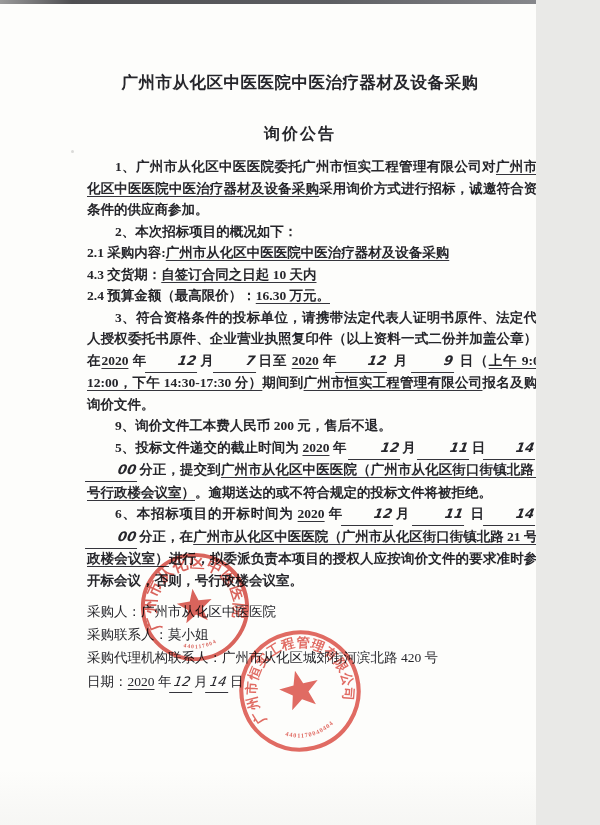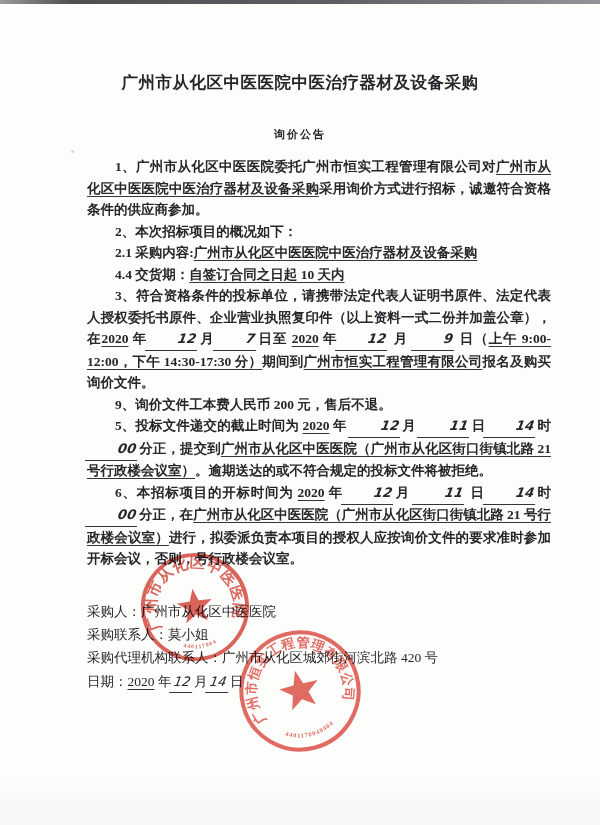--- a/index.html
+++ b/index.html
@@ -1,29 +1,29 @@
 <!DOCTYPE html>
 <html><head>
 <meta charset="utf-8">
 <style>
   html,body{margin:0;padding:0;background:#e9e9e7;}
-  .page{position:relative;width:600px;height:825px;background:#fdfdfb;overflow:hidden;
+  .page{position:relative;width:536px;height:825px;background:#fdfdfb;overflow:hidden;
         font-family:"Liberation Serif","DejaVu Serif",serif;color:#26262b;}
   .scan-top{position:absolute;top:0;left:0;width:600px;height:4px;
         background:linear-gradient(90deg,#9a9a9a 0%,#4f4f52 12%,#5d5e62 55%,#939498 100%);}
   .page::after{content:"";position:absolute;left:0;bottom:0;width:600px;height:55px;
         background:linear-gradient(180deg,rgba(120,120,115,0) 0%,rgba(120,120,112,0.05) 100%);pointer-events:none;}
   .speck{position:absolute;left:71px;top:150px;width:3px;height:3px;border-radius:50%;background:rgba(60,60,60,0.18);}
   .titles{position:absolute;top:72px;left:0;width:600px;text-align:center;}
   .doc-title{font-size:16.5px;line-height:22px;font-weight:bold;letter-spacing:0.5px;}
-  .doc-subtitle{font-size:11px;line-height:22px;font-weight:bold;margin-top:29px;letter-spacing:2px;}
+  .doc-subtitle{font-size:16px;line-height:22px;font-weight:bold;margin-top:29px;letter-spacing:2px;}
   .bodytext{position:absolute;top:156px;left:87px;width:464px;font-size:13.5px;line-height:21.5px;text-align:justify;font-weight:bold;}
   .para{margin:0;}
   .indent{text-indent:28px;}
-  .sub{margin-left:28px;}
+  .sub{}
   .u{text-decoration:underline;text-underline-offset:3px;text-decoration-thickness:1px;text-decoration-color:#35353c;}
   .hw{display:inline-block;font-style:italic;font-family:"DejaVu Sans","Liberation Sans",sans-serif;
       font-size:13px;padding:0 3px;border-bottom:1px solid #35353c;transform:skewX(-10deg);}
   .footer{position:absolute;top:601px;left:87px;width:464px;font-size:13.5px;line-height:21px;}
   .frow{margin:0 0 2.2px 0;}
   .seal{position:absolute;mix-blend-mode:multiply;opacity:0.84;}
   .seal-hospital{left:139px;top:551px;width:112px;height:112px;transform:rotate(-8deg);}
   .seal-agency{left:237px;top:628px;width:126px;height:126px;transform:rotate(-14deg);}
   .seal text{font-family:"Liberation Serif","DejaVu Serif",serif;font-weight:bold;}
 </style>
@@ -38,21 +38,22 @@
     <div class="doc-title">广州市从化区中医医院中医治疗器材及设备采购</div>
     <div class="doc-subtitle">询价公告</div>
   </div>
 
   <div class="bodytext">
     <p class="para indent"><span>1、广州市从化区中医医院委托广州市恒实工程管理有限公司对</span><span class="u">广州市从化区中医医院中医治疗器材及设备采购</span><span>采用询价方式进行招标，诚邀符合资格条件的供应商参加。</span></p>
 
     <p class="para indent"><span>2、本次招标项目的概况如下：</span></p>
 
     <p class="para sub"><span>2.1 采购内容:</span><span class="u">广州市从化区中医医院中医治疗器材及设备采购</span></p>
-    <p class="para sub"><span>4.4 交货期：</span><span class="u">自签订合同之日起 10 天内</span></p>
+    <p class="para sub"><span>4.3 交货期：</span><span class="u">自签订合同之日起 10 天内</span></p>
+    <p class="para sub"><span>2.4 预算金额（最高限价）：</span><span class="u">16.30 万元。</span></p>
 
     <p class="para indent"><span>3、符合资格条件的投标单位，请携带法定代表人证明书原件、法定代表人授权委托书原件、企业营业执照复印件（以上资料一式二份并加盖公章），在</span><span class="u">2020</span><span> 年</span><span class="hw">12</span><span>月</span><span class="hw">7</span><span>日至 </span><span class="u">2020</span><span> 年</span><span class="hw">12</span><span> 月 </span><span class="hw">9</span><span> 日（</span><span class="u">上午 9:00-12:00，下午 14:30-17:30 分）</span><span>期间到</span><span class="u">广州市恒实工程管理有限公司</span><span>报名及购买询价文件。</span></p>
 
     <p class="para indent"><span>9、询价文件工本费人民币 200 元，售后不退。</span></p>
 
     <p class="para indent"><span>5、投标文件递交的截止时间为 </span><span class="u">2020</span><span> 年 </span><span class="hw">12</span><span>月 </span><span class="hw">11</span><span>日</span><span class="hw">14</span><span>时</span><span class="hw">00</span><span>分正，提交到</span><span class="u">广州市从化区中医医院（广州市从化区街口街镇北路 21 号行政楼会议室）</span><span>。逾期送达的或不符合规定的投标文件将被拒绝。</span></p>
 
     <p class="para indent"><span>6、本招标项目的开标时间为 </span><span class="u">2020</span><span> 年</span><span class="hw">12</span><span>月 </span><span class="hw">11</span><span> 日</span><span class="hw">14</span><span>时 </span><span class="hw">00</span><span>分正，在</span><span class="u">广州市从化区中医医院（广州市从化区街口街镇北路 21 号行政楼会议室）</span><span>进行，拟委派负责本项目的授权人应按询价文件的要求准时参加开标会议，否则，号行政楼会议室。</span></p>
   </div>
 

